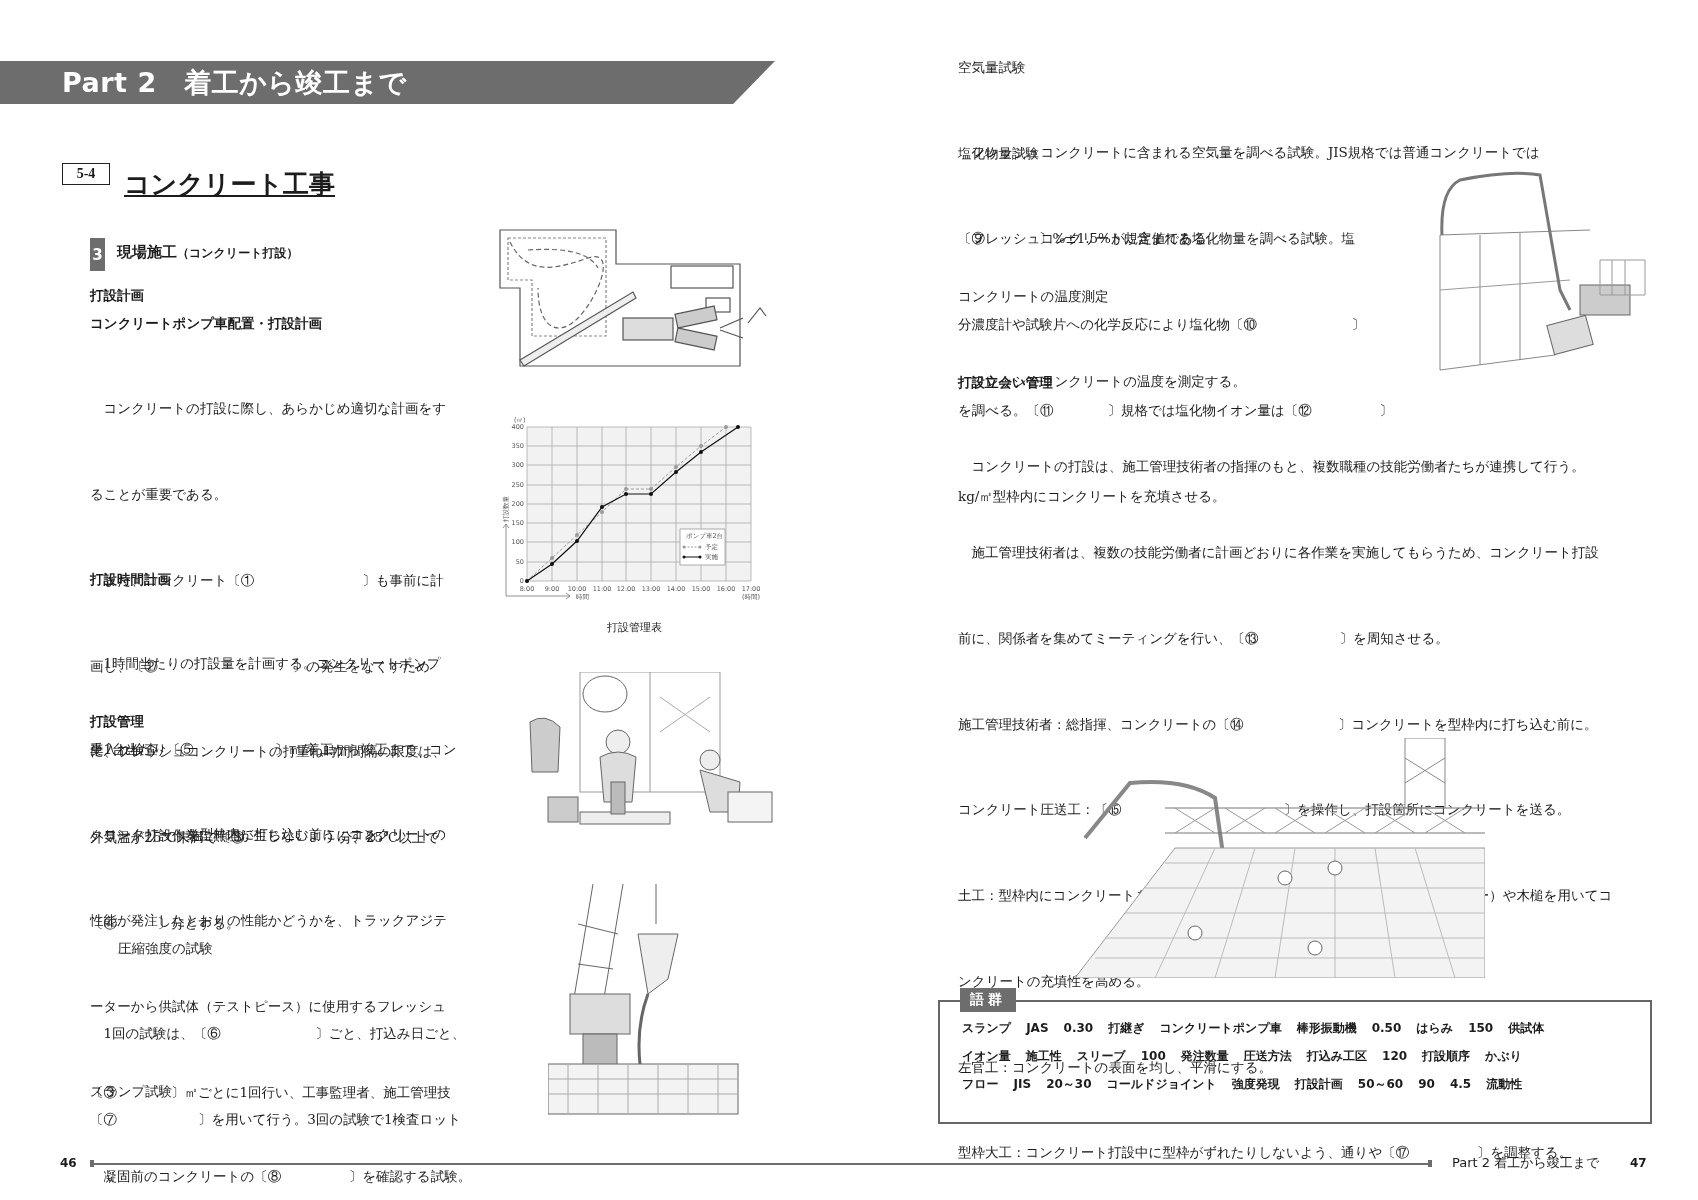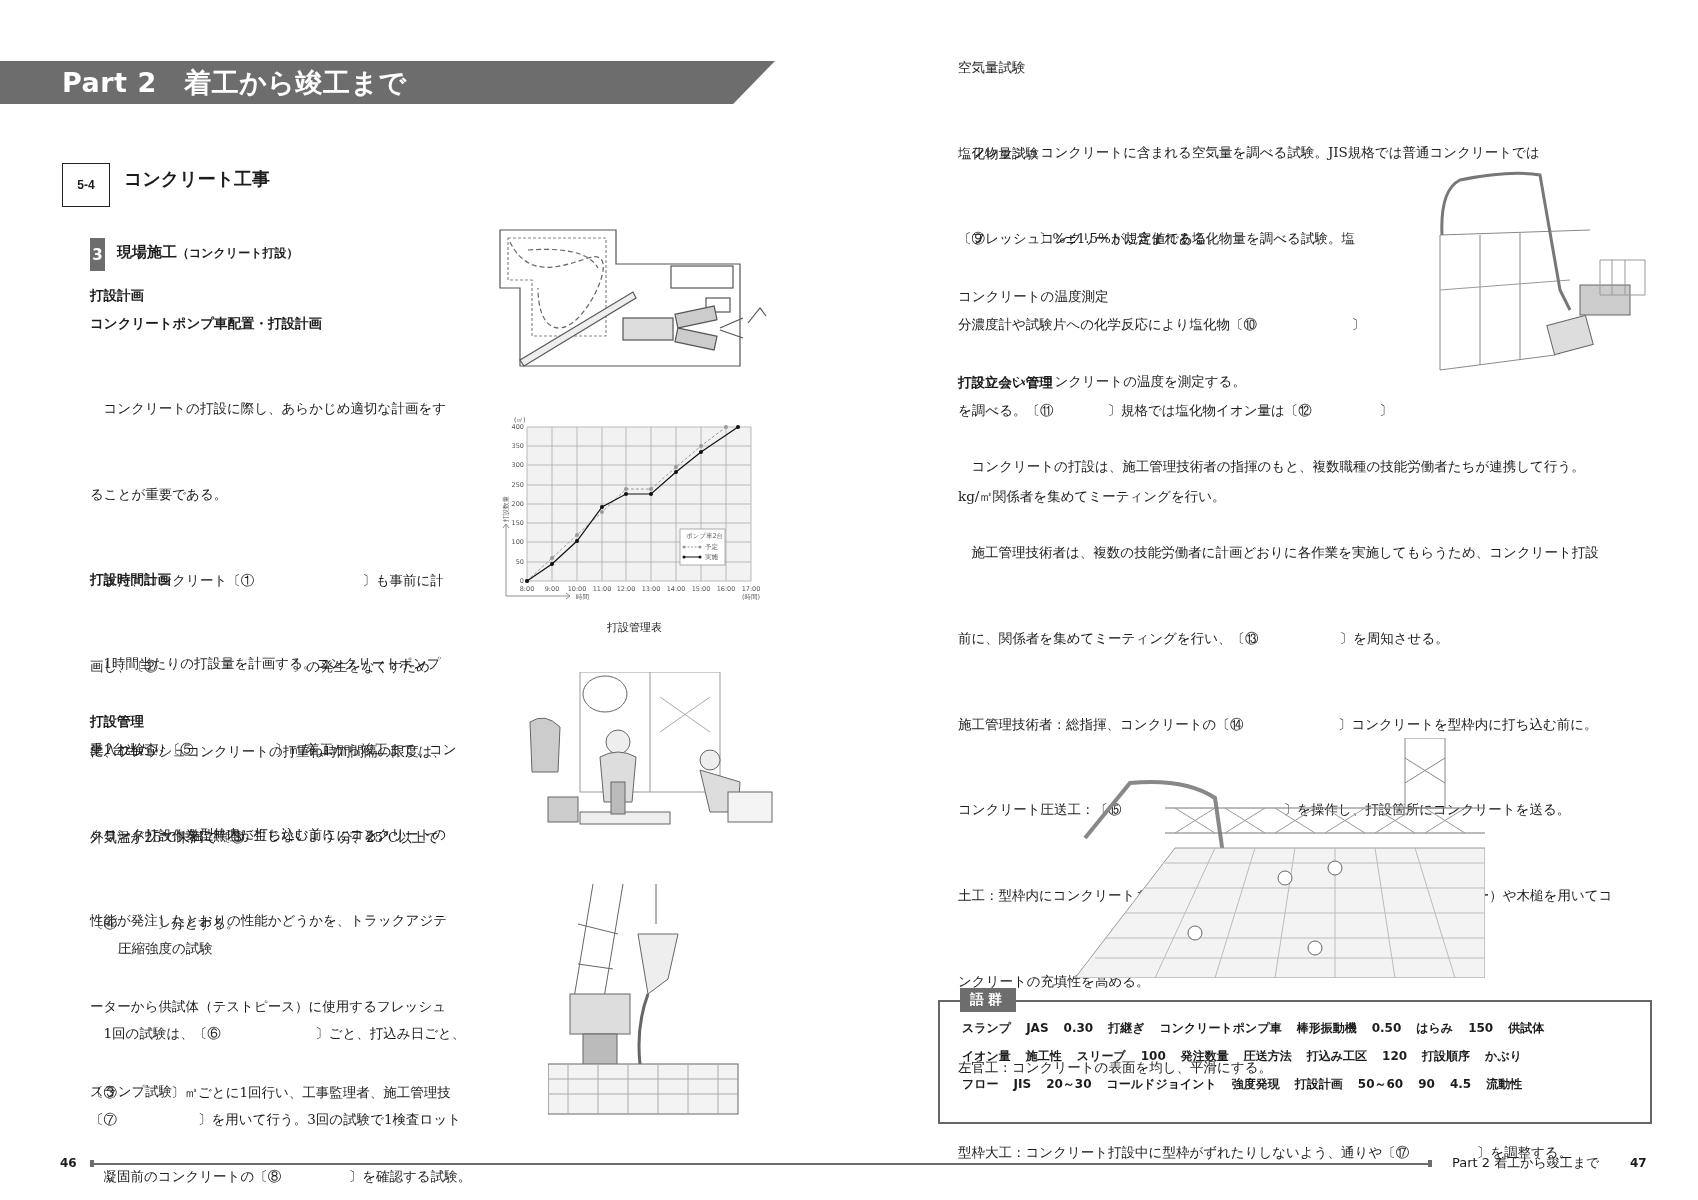--- a/index.html
+++ b/index.html
@@ -6,23 +6,23 @@
   html, body { width: 1698px; height: 1200px; background: #ffffff; overflow: hidden; }
   body { position: relative; font-family: "DejaVu Serif", "Liberation Serif", serif; color: #1c1c1c; }
 
   
   .part-banner { position: absolute; left: 0; top: 61px; width: 775px; height: 43px; background: #6e6d6d;
     clip-path: polygon(0 0, 100% 0, 94.6% 100%, 0 100%); }
   .part-banner-text { position: absolute; left: 62px; top: 65px; font-family: "DejaVu Sans", sans-serif; font-weight: bold;
     font-size: 27px; color: #fff; letter-spacing: 0.5px; white-space: pre; }
 
   
-  .sec-box { position: absolute; left: 62px; top: 163px; width: 48px; height: 44px; border: 1.5px solid #222;
-    font-family: Liberation Sans, sans-serif; font-weight: bold; font-size: 12px; display: flex; align-items: center; justify-content: center; }
-  .sec-title { position: absolute; left: 124px; top: 167px; font-family: "DejaVu Sans", sans-serif; font-weight: bold; font-size: 18px; }
+  .sec-box { position: absolute; left: 62px; top: 163px; width: 48px; height: 22px; border: 1.5px solid #222;
+    font-family: Liberation Serif, serif; font-weight: bold; font-size: 14px; display: flex; align-items: center; justify-content: center; }
+  .sec-title { position: absolute; left: 124px; top: 167px; font-family: "DejaVu Sans", sans-serif; font-weight: bold; font-size: 26px; text-decoration: underline; }
 
   .sub-num { position: absolute; left: 90px; top: 238px; width: 15px; height: 33px; background: #6e6d6d; color: #fff;
     font-family: "DejaVu Sans", sans-serif; font-weight: bold; font-size: 15px; display: flex; align-items: center; justify-content: center; }
   .sub-title { position: absolute; left: 117px; top: 243px; font-family: "DejaVu Sans", sans-serif; font-weight: bold; font-size: 15px; }
   .sub-title small { font-size: 12px; }
 
   .h-bold { position: absolute; font-family: "DejaVu Sans", sans-serif; font-weight: bold; font-size: 13.5px; }
   .h-plain { position: absolute; font-family: "DejaVu Sans", sans-serif; font-size: 13.5px; }
   .p { position: absolute; font-size: 13.5px; line-height: 28.6px; white-space: pre; }
 
@@ -237,21 +237,21 @@
 <div class="h-plain" style="left:958px; top:59px;">空気量試験</div>
 <div class="p" style="left:958px; top:81px;">
   <div>　フレッシュコンクリートに含まれる空気量を調べる試験。JIS規格では普通コンクリートでは</div>
   <div>〔⑨　　　　〕%±1.5%が規定値である。</div>
 </div>
 <div class="h-plain" style="left:958px; top:145px;">塩化物量試験</div>
 <div class="p" style="left:958px; top:167px;">
   <div>　フレッシュコンクリートに含まれる塩化物量を調べる試験。塩</div>
   <div>分濃度計や試験片への化学反応により塩化物〔⑩　　　　　　　〕</div>
   <div>を調べる。〔⑪　　　　〕規格では塩化物イオン量は〔⑫　　　　　〕</div>
-  <div>kg/㎥関係者を集めてミーティングを行い。</div>
+  <div>kg/㎥型枠内にコンクリートを充填させる。</div>
 </div>
 <div class="h-plain" style="left:958px; top:288px;">コンクリートの温度測定</div>
 <div class="p" style="left:958px; top:310px;">
   <div>　フレッシュコンクリートの温度を測定する。</div>
 </div>
 
 <div class="fig" style="left:1420px; top:170px;">
   <svg width="230" height="205" viewBox="0 0 230 205" fill="none" stroke="#666" stroke-width="1">
     <path d="M20 65 V200 M20 200 L135 185 M20 65 L170 60 M60 65 V195 M100 63 V190" stroke="#888"></path>
     <path d="M20 120 L150 110" stroke="#999"></path>

